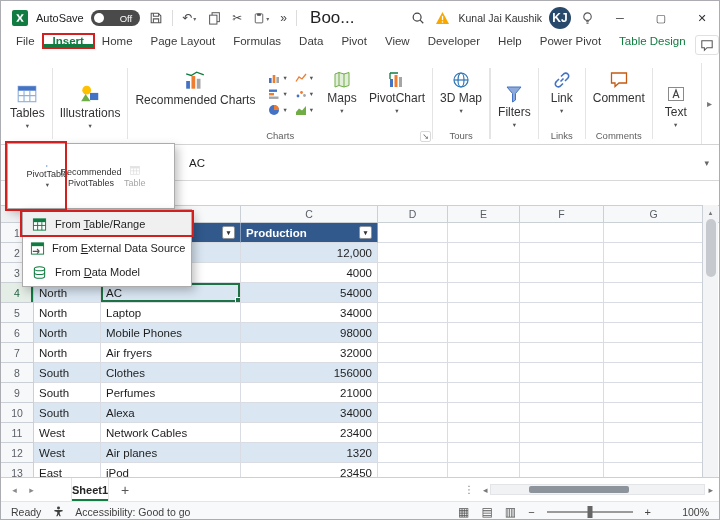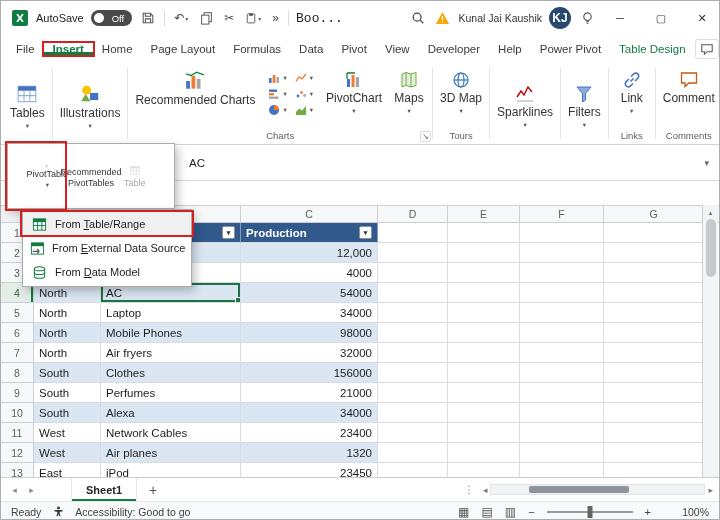--- a/index.html
+++ b/index.html
@@ -7,33 +7,33 @@
   --grid:#D9DDE3; --hgray:#F7F8FA; --bord:#CBD0D6; --ink:#1e1e1e;
 }
 *{margin:0;padding:0;box-sizing:border-box;font-family:"Liberation Sans",sans-serif;}
 body{margin:0;background:#e8e8e8;}
 .app{width:720px;height:520px;background:#fff;border:1px solid #ABADB3;position:relative;overflow:hidden;color:var(--ink);}
 
 
 .titlebar{height:34px;display:flex;align-items:center;gap:7px;padding:0 0 0 10px;background:#fff;font-size:11px;}
 .tbic{display:inline-flex;align-items:center;justify-content:center;width:18px;height:18px;color:#444;}
 .aslabel{color:#222;}
-.toggle{display:inline-flex;align-items:center;gap:8px;background:#4a4a4a;border-radius:9px;height:16px;padding:0 8px 0 3px;color:#fff;font-size:9.5px;}
+.toggle{display:inline-flex;align-items:center;gap:16px;background:#4a4a4a;border-radius:9px;height:16px;padding:0 8px 0 3px;color:#fff;font-size:9.5px;}
 .knob{width:10px;height:10px;border-radius:50%;background:#fff;}
 .vdiv{width:1px;height:16px;background:#DCDCDC;}
 .glyphbtn{font-size:12px;color:#444;display:inline-flex;align-items:center;gap:1px;padding:0 2px;}
 .minichev{font-size:6px;color:#666;}
-.docname{font-size:13px;color:#222;white-space:nowrap;font-family:Liberation Mono, monospace;}
+.docname{font-size:17px;color:#222;margin-left:6px;white-space:nowrap;}
 .sp{flex:1;}
 .uname{font-size:10.5px;color:#333;white-space:nowrap;}
 .avatar{width:22px;height:22px;border-radius:50%;background:#27496B;color:#fff;font-size:12px;font-weight:bold;display:flex;align-items:center;justify-content:center;}
 .winctl{width:34px;height:34px;display:flex;align-items:center;justify-content:center;font-size:11px;color:#333;}
 
 
-.tabrow{height:28px;display:flex;align-items:center;padding:0 6px;background:#fff;}
+.tabrow{height:28px;display:flex;align-items:flex-start;padding:0 6px;background:#fff;}
 .rtab{padding:0 9px;display:flex;align-items:center;font-size:11.5px;color:#3b3b3b;white-space:nowrap;}
 .rtab.active{color:var(--green);font-weight:bold;box-shadow:inset 0 -3px 0 var(--green),0 0 0 2px var(--red);}
 .rtab.ctx{color:var(--green);}
 .tabicons{margin-left:auto;display:flex;align-items:center;gap:8px;padding-right:6px;}
 .tabicons .tbic{border:1px solid #E0E0E0;border-radius:3px;width:24px;height:20px;}
 
 
 .ribbon{height:82px;display:flex;align-items:stretch;background:#fff;border-bottom:1px solid #D4D4D4;padding:0 2px;overflow:hidden;}
 .rgroup{display:flex;flex-direction:column;justify-content:space-between;padding:3px 3px 0;position:relative;flex:none;}
 .rgroup.single{justify-content:center;}
@@ -71,21 +71,21 @@
 .filter{margin-left:auto;width:13px;height:13px;background:#fff;border:1px solid #8d949c;border-radius:2px;display:flex;align-items:center;justify-content:center;font-size:7px;color:#333;flex:none;}
 .sel{position:relative;box-shadow:inset 0 0 0 2px #1F7246;z-index:2;}
 .sel::after{content:"";position:absolute;right:-2px;bottom:-2px;width:5px;height:5px;background:#1F7246;border:1px solid #fff;}
 .vscroll{position:absolute;top:204px;right:1px;width:16px;height:272px;background:#F3F4F6;border-left:1px solid var(--bord);display:flex;flex-direction:column;align-items:center;z-index:3;}
 .vsarrow{font-size:7px;color:#777;padding:4px 0 2px;}
 .vthumb{width:10px;height:58px;background:#C6C9CD;border-radius:5px;}
 
 
 .sheetbar{height:24px;display:flex;align-items:center;background:#fff;border-top:1px solid var(--bord);padding:0 6px;gap:2px;font-size:11px;}
 .snav{color:#8a8a8a;font-size:9px;width:15px;text-align:center;}
-.stab{height:100%;display:flex;align-items:center;padding:0 14px;font-weight:bold;color:#262626;border-left:1px solid #E6E6E6;border-right:1px solid #E6E6E6;box-shadow:inset 0 -2px 0 var(--green);margin-left:30px;}
+.stab{height:100%;display:flex;align-items:center;padding:0 0;font-weight:bold;color:#262626;border-left:1px solid #E6E6E6;border-right:1px solid #E6E6E6;box-shadow:inset 0 -2px 0 var(--green);margin-left:30px;}
 .addbtn{font-size:14px;color:#555;padding:0 10px;}
 .hscroll{margin-left:auto;display:flex;align-items:center;gap:3px;}
 .dots{color:#777;font-size:10px;padding:0 6px;}
 .harrow{color:#777;font-size:9px;}
 .htrack{width:215px;height:11px;background:#F1F2F4;border:1px solid #E2E4E7;position:relative;}
 .hthumb{position:absolute;left:38px;top:1px;width:100px;height:7px;background:#8E949B;border-radius:2px;}
 
 
 .statusbar{height:20px;display:flex;align-items:center;background:#F8F9FA;border-top:1px solid #E3E5E8;padding:0 10px;gap:8px;font-size:10.5px;color:#3f3f3f;}
 .viewic{font-size:12px;color:#555;padding:0 2px;}
@@ -281,34 +281,34 @@
             </span>
           <span class="mgi">
               <svg width="12" height="12" viewBox="0 0 12 12">
                 <path d="M1 11V8l3-3.5 3 2 4-4.5V11z" fill="#70AD47"></path>
               </svg>
               <span class="bchev">▾</span>
             </span>
         </div>
         <div class="bigbtn">
           <svg width="20" height="20" viewBox="0 0 20 20">
+              <path d="M3 4l4-1.5 5 1.5 5-1.5v13l-5 1.5-5-1.5-4 1.5z" fill="#E2EFDA" stroke="#70AD47"></path>
+              <path d="M7 2.5v13M12 4v13" stroke="#70AD47" fill="none"></path>
+            </svg>
+          <span class="blbl">Maps</span>
+          <span class="bchev">▾</span>
+        </div>
+        <div class="bigbtn">
+          <svg width="20" height="20" viewBox="0 0 20 20">
               <rect x="3" y="9" width="3" height="8" fill="#4472C4"></rect>
               <rect x="7.5" y="5" width="3" height="12" fill="#ED7D31"></rect>
               <rect x="12" y="7" width="3" height="10" fill="#A5A5A5"></rect>
               <path d="M3 3h8M3 3v6" stroke="#107C41" stroke-width="1.3" fill="none"></path>
             </svg>
           <span class="blbl">PivotChart</span>
-          <span class="bchev">▾</span>
-        </div>
-        <div class="bigbtn">
-          <svg width="20" height="20" viewBox="0 0 20 20">
-              <path d="M3 4l4-1.5 5 1.5 5-1.5v13l-5 1.5-5-1.5-4 1.5z" fill="#E2EFDA" stroke="#70AD47"></path>
-              <path d="M7 2.5v13M12 4v13" stroke="#70AD47" fill="none"></path>
-            </svg>
-          <span class="blbl">Maps</span>
           <span class="bchev">▾</span>
         </div>
       </div>
       <div class="glabel"><span>Charts</span><span class="launcher">↘</span></div>
     </div>
     <div class="gdiv"></div>
     <div class="rgroup">
       <div class="grow-line">
         <div class="bigbtn">
           <svg width="20" height="20" viewBox="0 0 20 20" fill="none" stroke="#2E75B6" stroke-width="1.2">
@@ -316,30 +316,20 @@
               <ellipse cx="10" cy="10" rx="3" ry="7"></ellipse>
               <path d="M3 10h14"></path>
             </svg>
           <span class="blbl">3D Map</span>
           <span class="bchev">▾</span>
         </div>
       </div>
       <div class="glabel">Tours</div>
     </div>
     <div class="gdiv"></div>
-    <div class="rgroup single">
-      <div class="bigbtn">
-        <svg width="20" height="20" viewBox="0 0 20 20" fill="none">
-            <path d="M2 13l4-6 3 4 4-8 4 5" stroke="#C00000" stroke-width="1.4"></path>
-            <path d="M2 17h16" stroke="#A6A6A6"></path>
-          </svg>
-        <span class="blbl">Sparklines</span>
-        <span class="bchev">▾</span>
-      </div>
-    </div>
     <div class="gdiv"></div>
     <div class="rgroup single">
       <div class="bigbtn">
         <svg width="20" height="20" viewBox="0 0 20 20">
             <path d="M3 3h14l-5.5 6.5V16l-3 2V9.5z" fill="#8EAADB" stroke="#4472C4"></path>
           </svg>
         <span class="blbl">Filters</span>
         <span class="bchev">▾</span>
       </div>
     </div>

